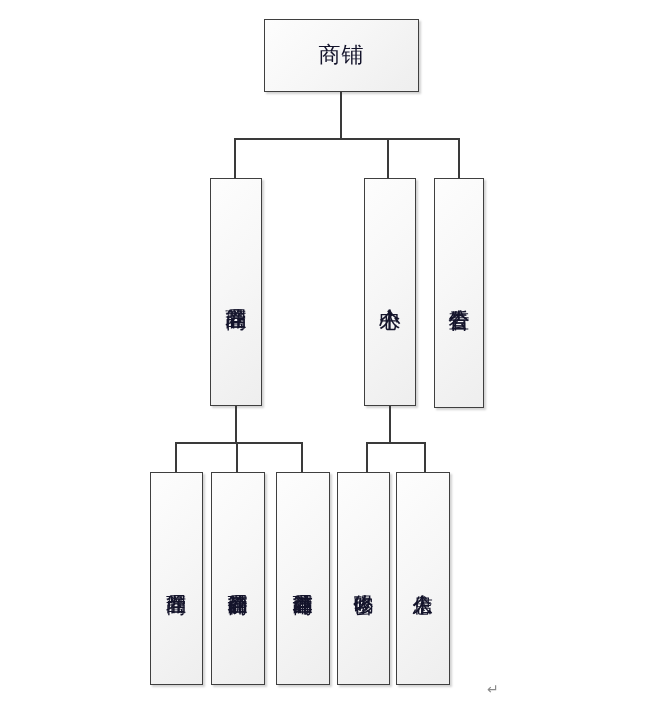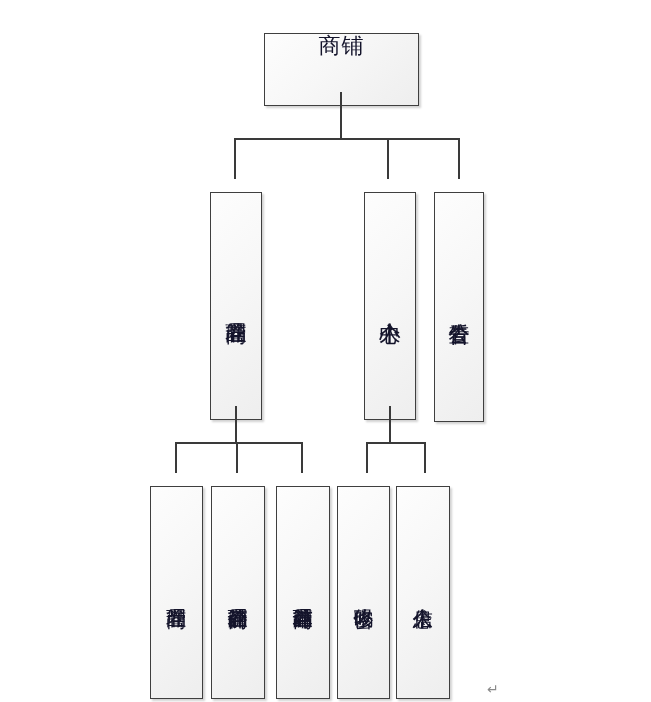--- a/index.html
+++ b/index.html
@@ -18,23 +18,23 @@
   }
 
   
   .node {
     position: absolute;
     box-sizing: border-box;
     border: 1px solid #3f3f3f;
     background: linear-gradient(135deg, #fdfdfd 0%, #f7f7f7 45%, #eeeeee 100%);
     box-shadow: 2px 2px 2px rgba(0,0,0,0.18);
     display: flex;
+    align-items: center;
     justify-content: center;
     color: #14142b;
-    margin-top: 14px;
   }
   .node .label-h {
     font-size: 22px;
     letter-spacing: 1px;
     line-height: 1.1;
     white-space: nowrap;
   }
   .node .label-v {
     writing-mode: vertical-rl;
     text-orientation: upright;

